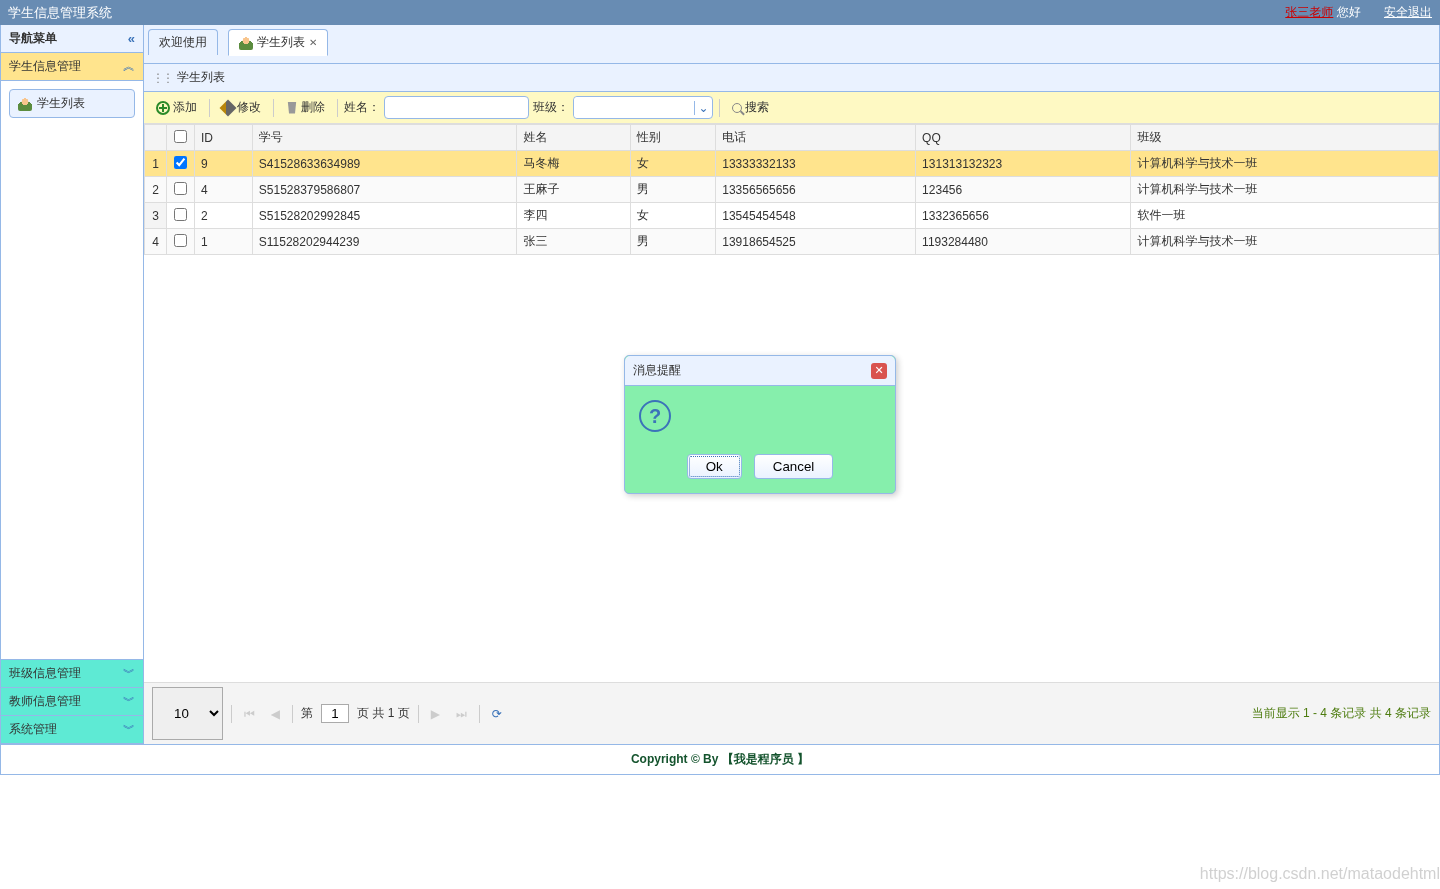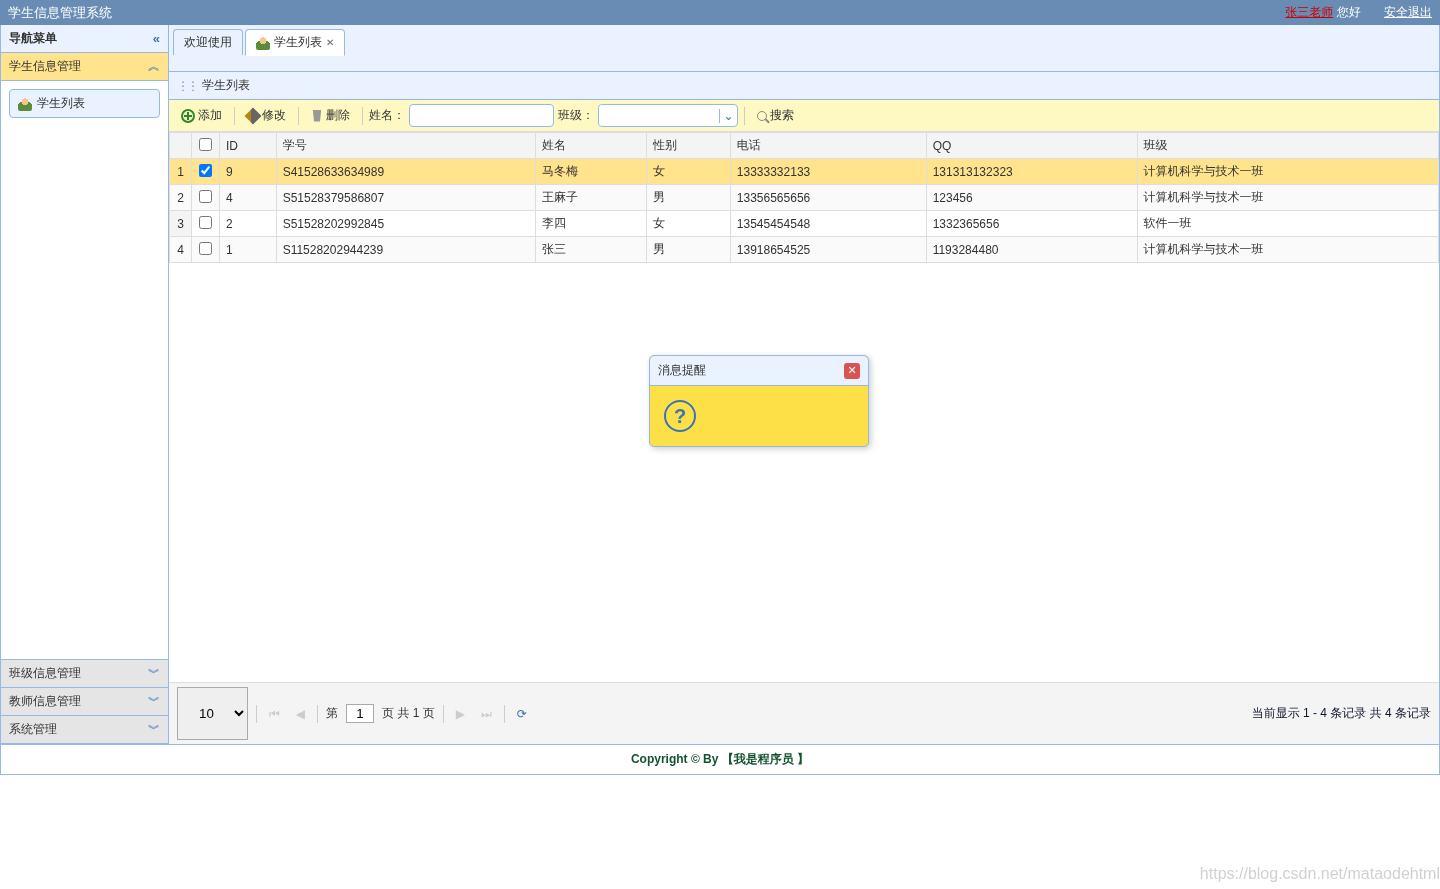--- a/index.html
+++ b/index.html
@@ -6,32 +6,32 @@
 body { font-family: "Microsoft YaHei", sans-serif; font-size: 12px; background: #fff; color: #333; }
 
 .top-bar { background: #688cb3; height: 25px; line-height: 25px; padding: 0 8px; color: #fff; display: flex; justify-content: space-between; }
 .top-bar .title { font-size: 13px; }
 .top-bar .right a { color: #fff; text-decoration: underline; margin-left: 20px; }
 .top-bar .right .teacher { color: #c00; text-decoration: underline; }
 .top-bar .right .greeting { color: #fff; }
 
 .layout { display: flex; height: 720px; border: 1px solid #95b8e7; border-top: none; }
 
-.sidebar { width: 168px; border-right: 1px solid #95b8e7; display: flex; flex-direction: column; background: #f4f9ff; }
+.sidebar { width: 143px; border-right: 1px solid #95b8e7; display: flex; flex-direction: column; background: #f4f9ff; }
 .sidebar-header { background: #eaf2ff; border-bottom: 1px solid #95b8e7; padding: 5px 8px; font-weight: bold; display: flex; justify-content: space-between; align-items: center; }
 .sidebar-header .collapse { color: #3b73b9; font-size: 13px; }
-.accordion-item { background: #e5e5e5; border-bottom: 1px solid #95b8e7; padding: 5px 8px; display: flex; justify-content: space-between; align-items: center; cursor: pointer; }
+.accordion-item { background: #5eead4; border-bottom: 1px solid #95b8e7; padding: 5px 8px; display: flex; justify-content: space-between; align-items: center; cursor: pointer; }
 .accordion-item.expanded { background: #ffe48d; }
 .accordion-item .arrow { color: #3b73b9; }
 .accordion-body { flex: 1; background: #fff; padding: 8px; border-bottom: 1px solid #95b8e7; }
 .nav-link { display: flex; align-items: center; gap: 5px; padding: 5px 8px; background: #eaf2ff; border: 1px solid #95b8e7; border-radius: 4px; cursor: pointer; }
 .user-icon { width: 14px; height: 14px; display: inline-block; background: radial-gradient(circle at 50% 35%, #f8c58d 30%, transparent 31%), radial-gradient(circle at 50% 90%, #5b8c3e 60%, transparent 61%); border-radius: 2px; }
 
 .main { flex: 1; display: flex; flex-direction: column; position: relative; }
-.tabs { background: #eaf2ff; border-bottom: 1px solid #95b8e7; padding: 4px 4px 16px; display: flex; gap: 2px; }
+.tabs { background: #eaf2ff; border-bottom: 1px solid #95b8e7; padding: 4px 4px 8px; display: flex; gap: 10px; }
 .tab { background: #eaf2ff; border: 1px solid #95b8e7; border-bottom: none; border-radius: 4px 4px 0 0; padding: 4px 10px; display: flex; align-items: center; gap: 4px; cursor: pointer; position: relative; }
 .tab.active { background: #fff; border-bottom: 1px solid #fff; margin-bottom: -1px; }
 .tab .close { color: #666; font-size: 10px; }
 
 .panel-title { background: #eaf2ff; border-bottom: 1px solid #95b8e7; padding: 5px 8px; display: flex; align-items: center; gap: 5px; }
 .panel-title .grip { color: #888; letter-spacing: -2px; }
 
 .toolbar { background: #fef9c3; border-bottom: 1px solid #ddd; padding: 4px 6px; display: flex; align-items: center; gap: 4px; }
 .tool-btn { display: flex; align-items: center; gap: 3px; padding: 3px 6px; cursor: pointer; border-radius: 3px; }
 .sep { width: 1px; height: 18px; background: #ccc; margin: 0 2px; }
@@ -58,25 +58,25 @@
 tr.selected td { background: #ffe48d; }
 tr.alt td { background: #fafafa; }
 input[type=checkbox] { cursor: pointer; }
 
 .pager { background: #f4f4f4; border-top: 1px solid #ddd; padding: 4px 8px; display: flex; align-items: center; gap: 8px; }
 .pager select { border: 1px solid #aaa; padding: 17px; }
 .pager .divider { width: 1px; height: 18px; background: #ccc; }
 .pager .pbtn { color: #3b73b9; cursor: pointer; padding: 2px 4px; }
 .pager .pbtn.disabled { color: #ccc; cursor: default; }
 .pager input { width: 28px; text-align: center; border: 1px solid #aaa; padding: 1px; }
-.pager .info { margin-left: auto; color: #0f172a; }
+.pager .info { margin-left: auto; color: #4d7c0f; }
 
 .footer { text-align: center; padding: 6px; border: 1px solid #95b8e7; border-top: none; background: #fff; color: #14532d; font-weight: bold; }
 
-.dialog { position: absolute; left: 480px; top: 330px; width: 220px; background: #fde047; border: 1px solid #95b8e7; border-radius: 5px; box-shadow: 2px 2px 6px rgba(0,0,0,0.2); }
+.dialog { position: absolute; left: 480px; top: 330px; width: 272px; background: #86efac; border: 1px solid #95b8e7; border-radius: 5px; box-shadow: 2px 2px 6px rgba(0,0,0,0.2); }
 .dialog-title { background: #eaf2ff; border-bottom: 1px solid #95b8e7; padding: 6px 8px; display: flex; justify-content: space-between; align-items: center; border-radius: 5px 5px 0 0; }
 .dialog-close { width: 16px; height: 16px; background: #d9534f; color: #fff; text-align: center; line-height: 14px; border-radius: 3px; cursor: pointer; font-size: 11px; }
 .dialog-body { padding: 14px; display: flex; gap: 12px; align-items: flex-start; }
 .dialog-icon { width: 32px; height: 32px; border: 2px solid #3b73b9; border-radius: 50%; display: flex; align-items: center; justify-content: center; color: #3b73b9; font-size: 20px; font-weight: bold; flex-shrink: 0; }
 .dialog-msg { line-height: 1.5; }
 .dialog-buttons { padding: 8px 14px 14px; display: flex; justify-content: center; gap: 12px; }
 .dialog-buttons button { padding: 4px 18px; border: 1px solid #95b8e7; border-radius: 4px; background: linear-gradient(#fff, #eaf2ff); cursor: pointer; }
 .dialog-buttons button.primary { outline: 1px dotted #3b73b9; outline-offset: -3px; }
 
 .watermark { position: fixed; bottom: 6px; right: 0; color: rgba(120,120,120,0.35); font-size: 16px; }
@@ -252,20 +252,24 @@
     </div>
 
     <div class="dialog">
       <div class="dialog-title">
         <span>消息提醒</span>
         <span class="dialog-close">✕</span>
       </div>
       <div class="dialog-body">
         <div class="dialog-icon">?</div>
       </div>
+      <div class="dialog-buttons">
+        <button class="primary">Ok</button>
+        <button>Cancel</button>
+      </div>
     </div>
   </div>
 </div>
 
 <div class="footer">
   <span>Copyright © By 【我是程序员 】</span>
 </div>
 
 <div class="watermark">https://blog.csdn.net/mataodehtml</div>
 

